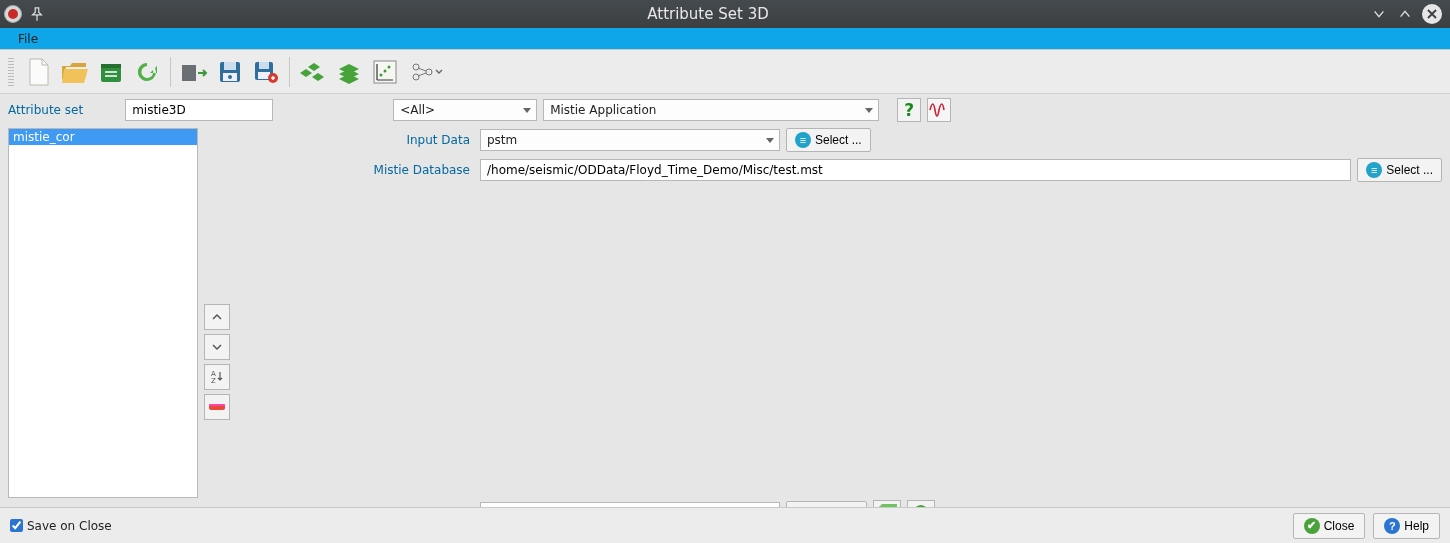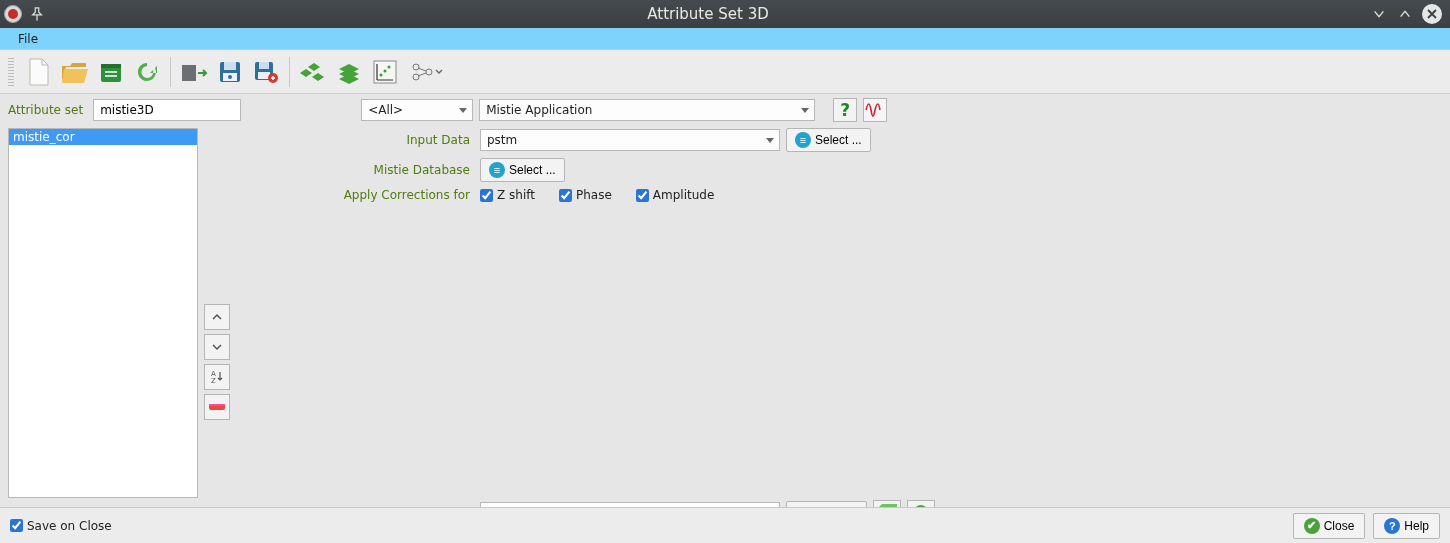--- a/index.html
+++ b/index.html
@@ -27,38 +27,38 @@
   background: #d9d9d9; display:flex; align-items:center; justify-content:center;
   border: 1px solid #9aa;
 }
 .app-icon-inner { width:10px;height:10px;border-radius:5px;background:#c62d28; }
 .titlebar-title { flex:1; text-align:center; font-size:15px; }
 .titlebar .right-icons { display:flex; align-items:center; gap:8px; padding-right:4px;}
 .winbtn { width:18px; height:18px; display:flex;align-items:center;justify-content:center;color:#ddd; cursor:pointer;}
 .winbtn.close-circle { width:20px;height:20px;border-radius:10px;background:#e6e6e6; color:#3b3f42;}
 
 .menubar {
-  height: 22px; background:#7dd3fc; border-bottom:1px solid #c9c9c9;
+  height: 22px; background:#0ea5e9; border-bottom:1px solid #c9c9c9;
   display:flex; align-items:center; padding:0 10px;
 }
 .menubar-item { padding:2px 8px; cursor:pointer; }
 
 .toolbar {
   height: 44px; background:#ececec; border-bottom:1px solid #d0d0d0;
   display:flex; align-items:center; padding:0 8px; gap:2px;
 }
 .tb-handle { width:6px; height:28px; margin-right:6px;
   background: repeating-linear-gradient(to bottom,#bbb,#bbb 1px,transparent 1px,transparent 3px);
 }
 .tb-btn { width:34px; height:34px; display:flex; align-items:center; justify-content:center; border-radius:2px; cursor:pointer; }
 .tb-sep { width:1px; height:30px; background:#c7c7c7; margin:0 4px; }
 
 
 .main { display:flex; padding:6px 8px 4px 8px; gap:4px; align-items:flex-start; }
-.label { text-align:right; padding-right:4px; color:#4d7c0f; }
+.label { text-align:right; padding-right:4px; color:#0369a1; }
 .input-text {
   height:22px; background:#fff; border:1px solid #b8b8b8; padding:1px 6px;
   font-size:12px; font-family:inherit;
 }
 .combo {
   height:22px; background:#fdfdfd; border:1px solid #b8b8b8;
   display:flex; align-items:center; padding:0 18px 0 6px; position:relative;
   cursor:pointer; font-size:12px;
 }
 .combo::after {
@@ -234,23 +234,23 @@
         <circle cx="7" cy="17" r="3" fill="none" stroke="#777"></circle>
         <circle cx="20" cy="12" r="3" fill="none" stroke="#777"></circle>
         <path d="M9 8l8 3M9 16l8-3" stroke="#777"></path>
         <path d="M27 10l3 3 3-3" fill="none" stroke="#666" stroke-width="1.4"></path>
       </svg>
   </div>
 </div>
 
 <div style="display:flex; align-items:center; padding:4px 8px 0 8px; gap:6px;">
   <span class="label">Attribute set</span>
-  <input class="input-text" style="width: 148px;" value="mistie3D">
+  <input class="input-text" style="width: 148px; margin-left: 32px;" value="mistie3D">
   <div style="width:108px;"></div>
-  <div class="combo" style="width:112px;">
+  <div class="combo" style="width:144px;">
       <span>&lt;All&gt;</span>
     </div>
   <div class="combo" style="width:336px;">
       <span>Mistie Application</span>
     </div>
   <div style="width:6px;"></div>
   <div class="icon-q">?</div>
   <div class="icon-wav-btn">
     <svg width="20" height="16" viewBox="0 0 20 16">
         <path d="M1 8q3-12 5 0t4 0q3-12 5 0" stroke="#c23" stroke-width="1.6" fill="none"></path>
@@ -297,41 +297,25 @@
       <div class="combo" style="width:300px;">
           <span>pstm</span>
         </div>
       <button class="btn">
           <span class="circle teal">≡</span>
           <span>Select ...</span>
         </button>
     </div>
     <div class="form-row">
       <span class="label" style="width:230px;">Mistie Database</span>
+      <input class="input-text" style="flex: 1 1 0%;" value="/home/seismic/ODData/Floyd_Time_Demo/Misc/test.mst">
       <button class="btn">
           <span class="circle teal">≡</span>
           <span>Select ...</span>
         </button>
-    </div>
-    <div class="form-row">
-      <span class="label" style="width:230px;">Apply Corrections for</span>
-      <label class="check">
-          <input type="checkbox" checked="" style="">
-          <span>Z shift</span>
-        </label>
-      <span style="width:12px;"></span>
-      <label class="check">
-          <input type="checkbox" checked="" style="">
-          <span>Phase</span>
-        </label>
-      <span style="width:12px;"></span>
-      <label class="check">
-          <input type="checkbox" checked="" style="">
-          <span>Amplitude</span>
-        </label>
     </div>
 
     <div style="flex:1;"></div>
 
     <div class="form-row" style="margin-bottom:2px;">
       <span class="label" style="width:230px;">Attribute Name</span>
       <input class="input-text" style="width: 300px;" value="mistie_cor">
       <button class="btn">
           <span>Add as new</span>
         </button>

